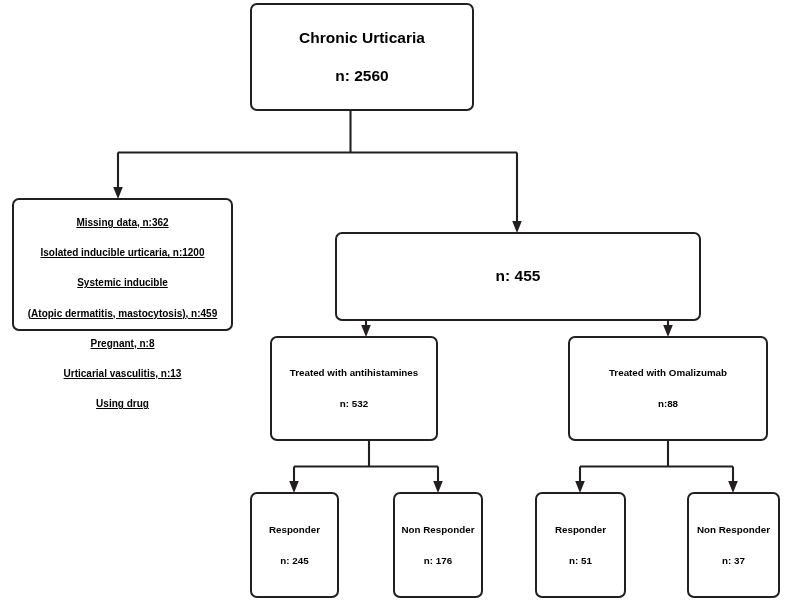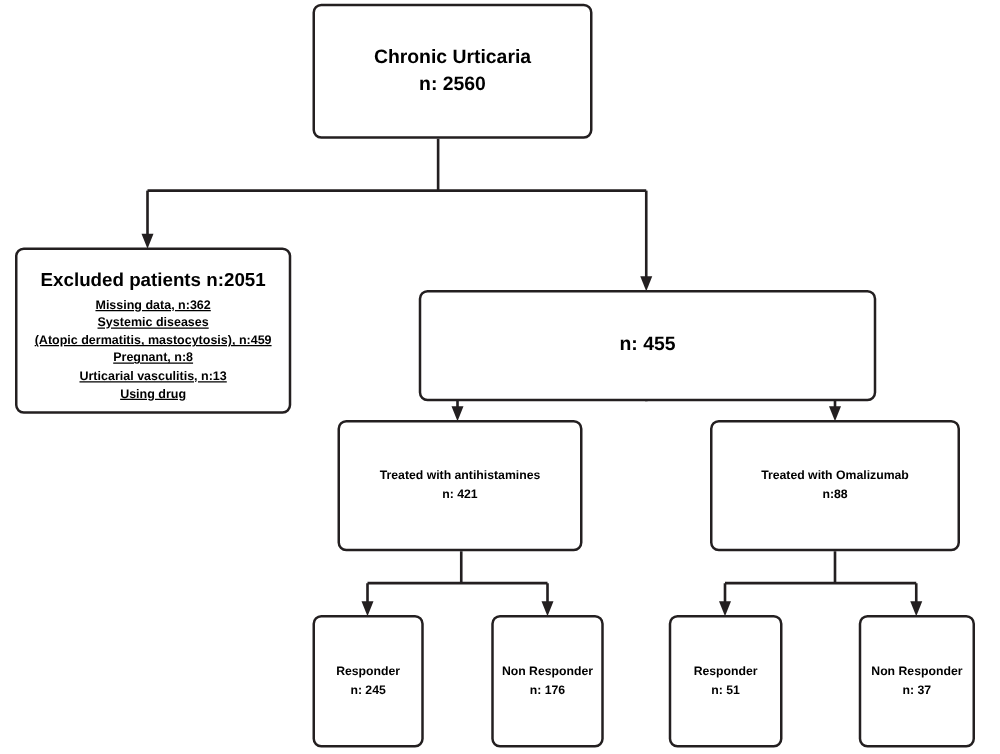--- a/index.html
+++ b/index.html
@@ -22,20 +22,21 @@
     border-radius: 7px;
     background: #ffffff;
     display: flex;
     flex-direction: column;
     align-items: center;
     justify-content: center;
     text-align: center;
     color: #000000;
     font-weight: bold;
     z-index: 2;
+    gap: 16px;
   }
   .node .line {
     display: block;
     white-space: nowrap;
   }
 
   
   #node-root {
     left: 250px; top: 3px; width: 224px; height: 108px;
     font-size: 15.5px;
@@ -55,21 +56,21 @@
     font-size: 10px;
     line-height: 1.42;
     text-decoration: underline;
   }
   #node-csu {
     left: 335px; top: 232px; width: 366px; height: 89px;
     font-size: 15.5px;
     line-height: 1.45;
   }
   #node-anti {
-    left: 270px; top: 336px; width: 196px; height: 105px;
+    left: 270px; top: 336px; width: 168px; height: 105px;
     font-size: 9.8px;
     line-height: 1.5;
   }
   #node-omal {
     left: 568px; top: 336px; width: 200px; height: 105px;
     font-size: 9.8px;
     line-height: 1.5;
   }
   #node-resp-a {
     left: 250px; top: 492px; width: 89px; height: 106px;
@@ -145,36 +146,36 @@
     <path d="M 733 466.5 L 733 485"></path>
     <polygon class="arrowhead" points="733,493 728.2,481 737.8,481"></polygon>
   </svg>
 
   <div class="node" id="node-root">
     <span class="line">Chronic Urticaria</span>
     <span class="line">n: 2560</span>
   </div>
 
   <div class="node" id="node-excluded">
-    <span class="line title">Excluded patients n:2051</span>
     <span class="line sub">Missing data, n:362</span>
-    <span class="line sub">Systemic diseases</span>
+    <span class="line sub">Isolated inducible urticaria, n:1200</span>
+    <span class="line sub">Systemic inducible</span>
     <span class="line sub">(Atopic dermatitis, mastocytosis), n:459</span>
     <span class="line sub">Pregnant, n:8</span>
     <span class="line sub">Urticarial vasculitis, n:13</span>
     <span class="line sub">Using drug</span>
   </div>
 
   <div class="node" id="node-csu">
     <span class="line">n: 455</span>
   </div>
 
   <div class="node" id="node-anti">
     <span class="line">Treated with antihistamines</span>
-    <span class="line">n: 421</span>
+    <span class="line">n: 532</span>
   </div>
 
   <div class="node" id="node-omal">
     <span class="line">Treated with Omalizumab</span>
     <span class="line">n:88</span>
   </div>
 
   <div class="node" id="node-resp-a">
     <span class="line">Responder</span>
     <span class="line">n: 245</span>

